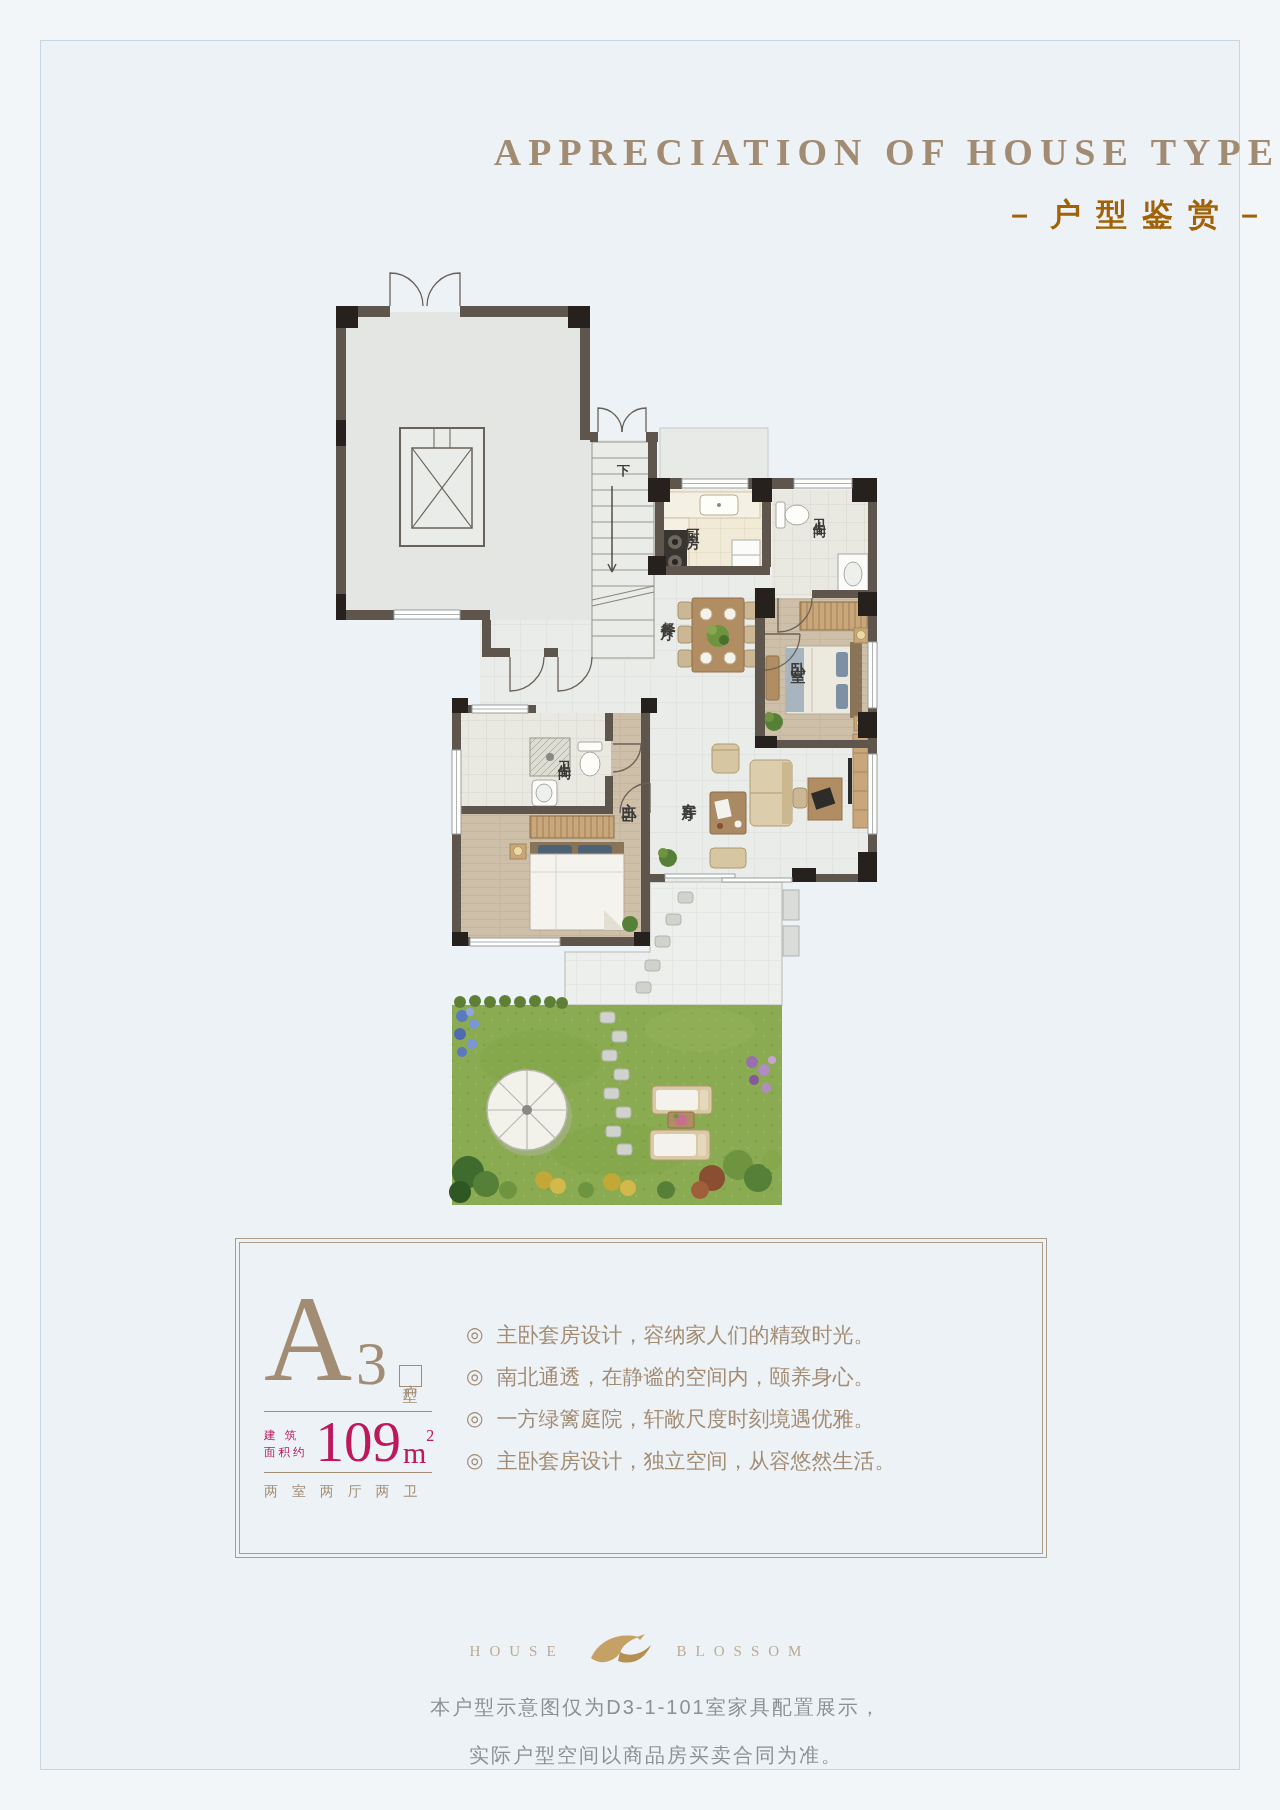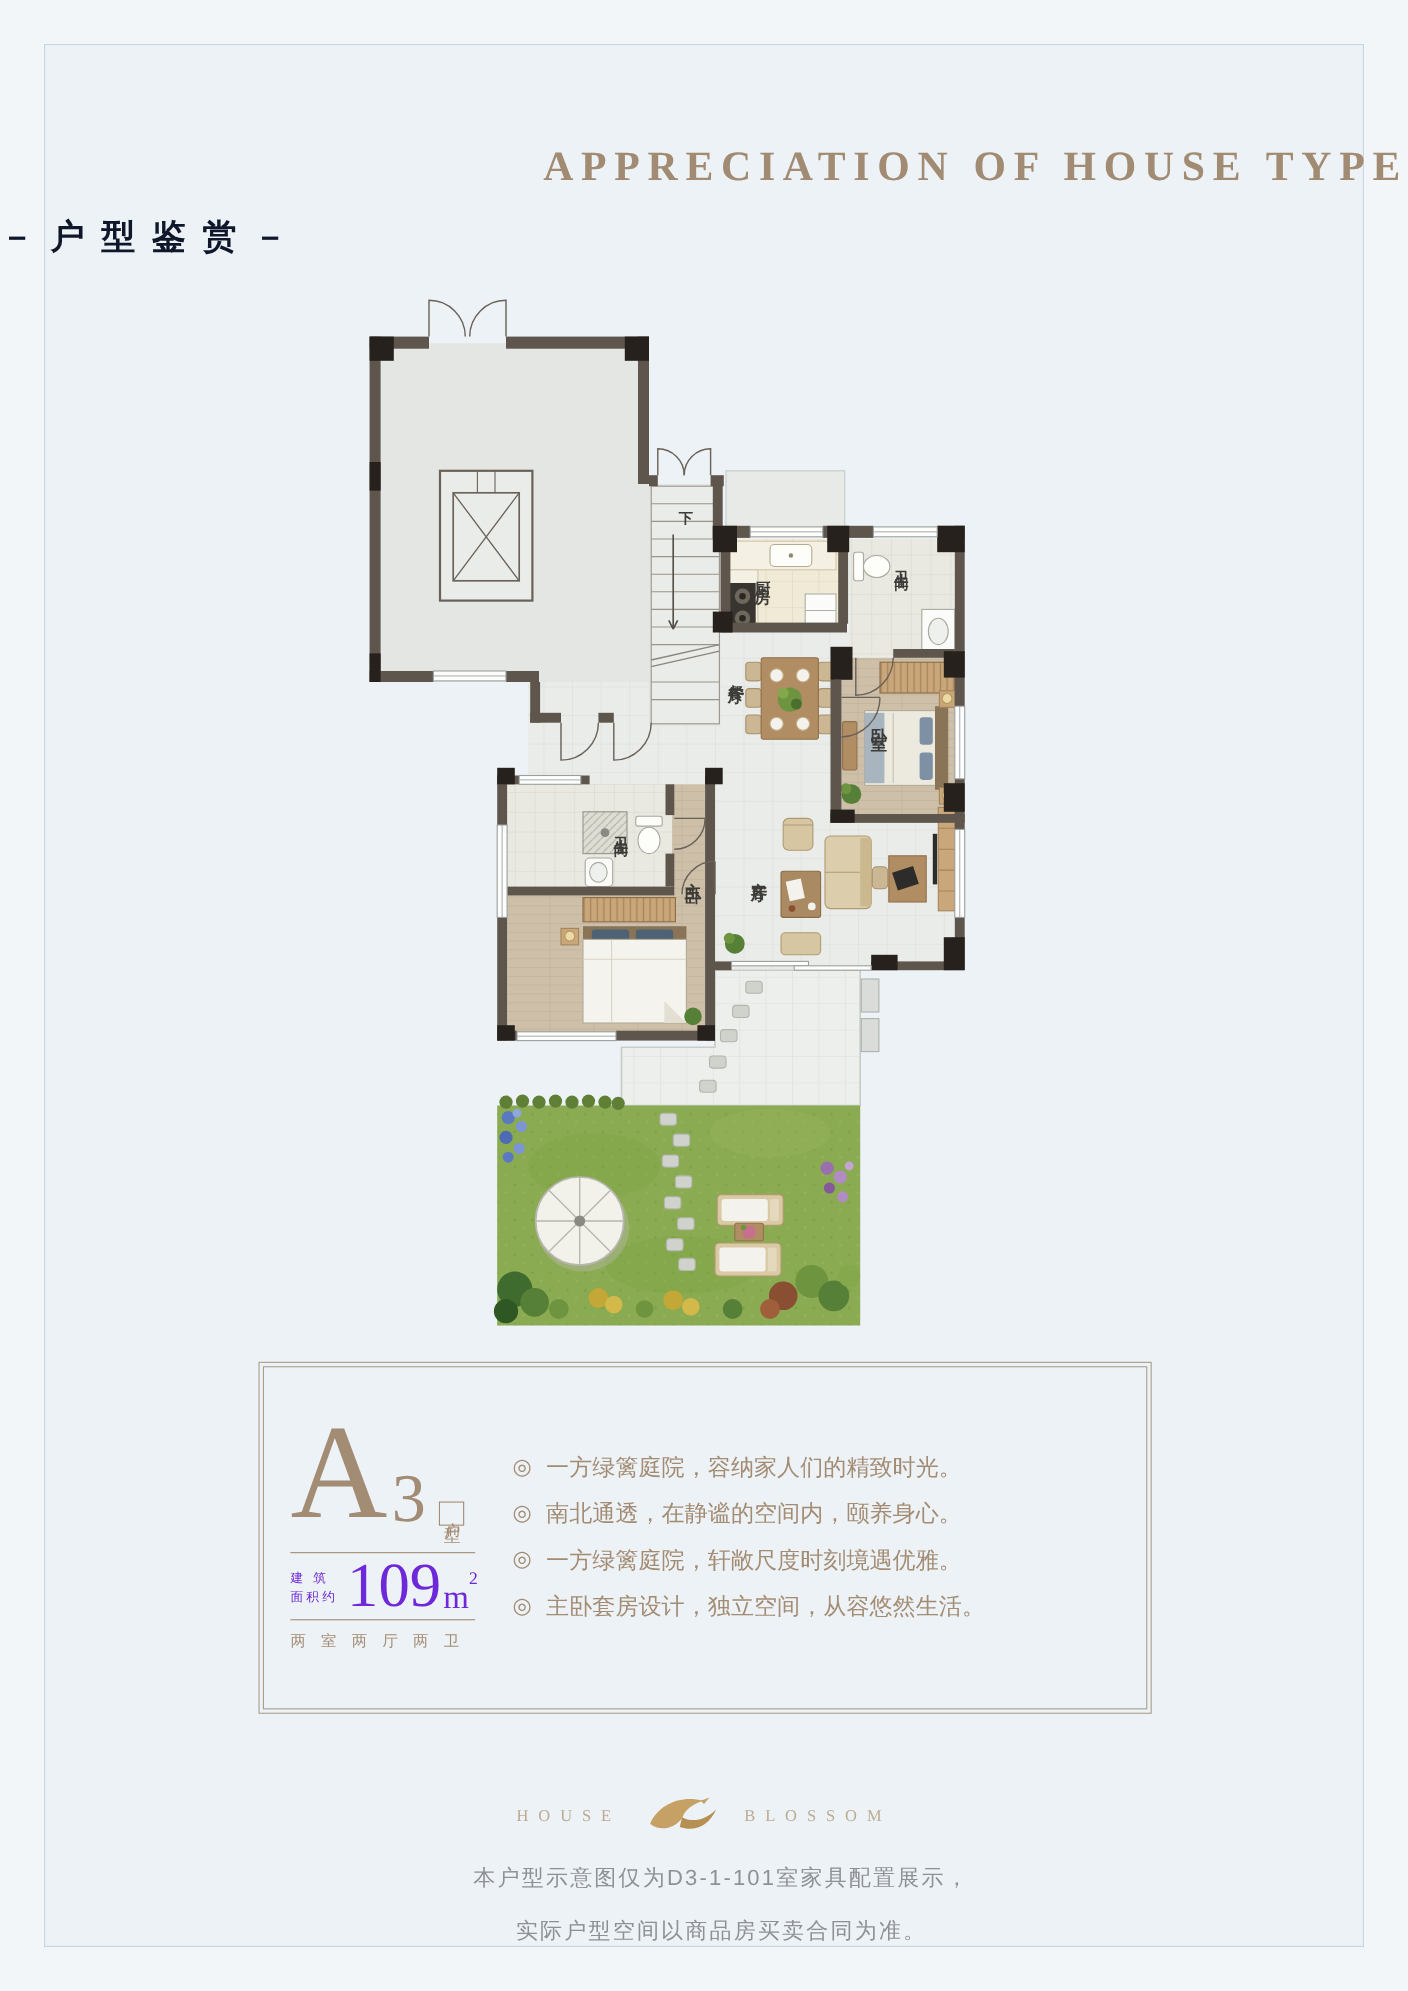--- a/index.html
+++ b/index.html
@@ -16,24 +16,24 @@
   
   .title-en{
     position:absolute;left:0;top:130px;width:100%;
     text-align:right;
     font-family:"Liberation Serif",serif;
     font-size:38px;font-weight:600;letter-spacing:7px;
     color:#a28b73;
   }
   .title-cn{
     position:absolute;left:0;top:194px;width:100%;
-    text-align:left;
+    text-align:right;
     font-family:"Liberation Serif",serif;
     font-size:31px;font-weight:600;letter-spacing:15px;
-    color:#0f172a;
+    color:#a16207;
   }
   
   .plan{position:absolute;left:330px;top:270px;width:555px;height:945px;}
   .room-label{
     position:absolute;
     writing-mode:vertical-rl;text-orientation:upright;
     font-size:15px;font-weight:700;color:#3c3b37;
     letter-spacing:5px;line-height:1;
     font-family:"Liberation Sans",sans-serif;
   }
@@ -53,21 +53,21 @@
   .type-number{font-family:"Liberation Serif",serif;font-size:62px;line-height:0.8;margin-left:4px;}
   .type-tag{
     margin-left:12px;margin-bottom:2px;
     border:1px solid #a38c74;padding:6px 3px;
     writing-mode:vertical-rl;text-orientation:upright;
     font-size:15px;letter-spacing:4px;line-height:1;
   }
   .rule{position:absolute;left:28px;width:168px;height:1px;background:#a38c74;}
   .rule1{top:172px;}
   .rule2{top:233px;}
-  .arearow{position:absolute;left:28px;top:180px;display:flex;align-items:flex-end;color:#6d28d9;}
+  .arearow{position:absolute;left:28px;top:180px;display:flex;align-items:flex-end;color:#be185d;}
   .area-prefix{font-size:11.5px;letter-spacing:3px;line-height:1.45;margin-bottom:5px;}
   .area-value{font-family:"Liberation Serif",serif;font-size:57px;line-height:0.82;margin-left:8px;}
   .area-unit{font-family:"Liberation Serif",serif;font-size:30px;line-height:0.9;margin-left:2px;}
   .area-exp{font-family:"Liberation Serif",serif;font-size:16px;line-height:1;margin-bottom:22px;}
   .rooms-summary{
     position:absolute;left:28px;top:244px;width:172px;
     color:#a38c74;font-size:14px;letter-spacing:5px;white-space:nowrap;
   }
   .bullets{
     position:absolute;left:230px;top:84px;width:560px;
@@ -545,21 +545,21 @@
     <span class="area-exp">2</span>
   </div>
 
   <div class="rule rule2"></div>
 
   <div class="rooms-summary">两 室 两 厅 两 卫</div>
 
   <div class="bullets">
     <div class="bullet-row">
       <span class="bullet-symbol">◎</span>
-      <span>一方绿篱庭院，容纳家人们的精致时光。</span>
+      <span>主卧套房设计，容纳家人们的精致时光。</span>
     </div>
     <div class="bullet-row">
       <span class="bullet-symbol">◎</span>
       <span>南北通透，在静谧的空间内，颐养身心。</span>
     </div>
     <div class="bullet-row">
       <span class="bullet-symbol">◎</span>
       <span>一方绿篱庭院，轩敞尺度时刻境遇优雅。</span>
     </div>
     <div class="bullet-row">

